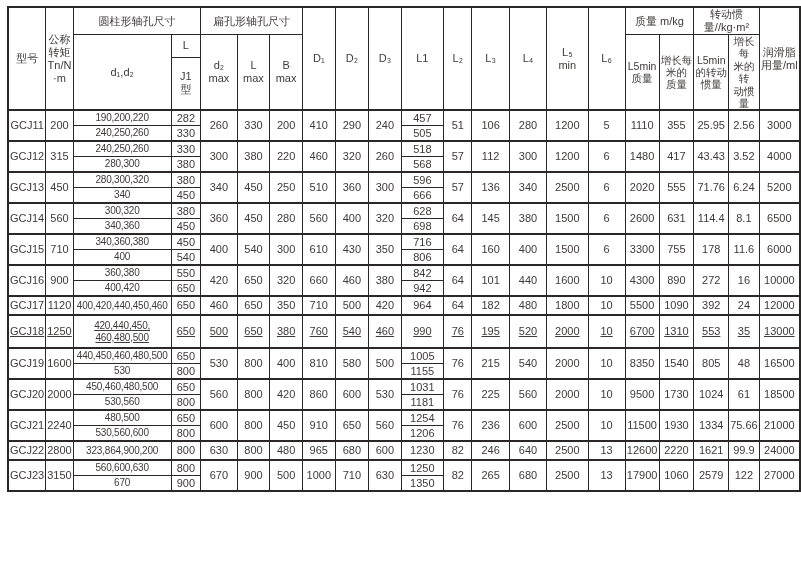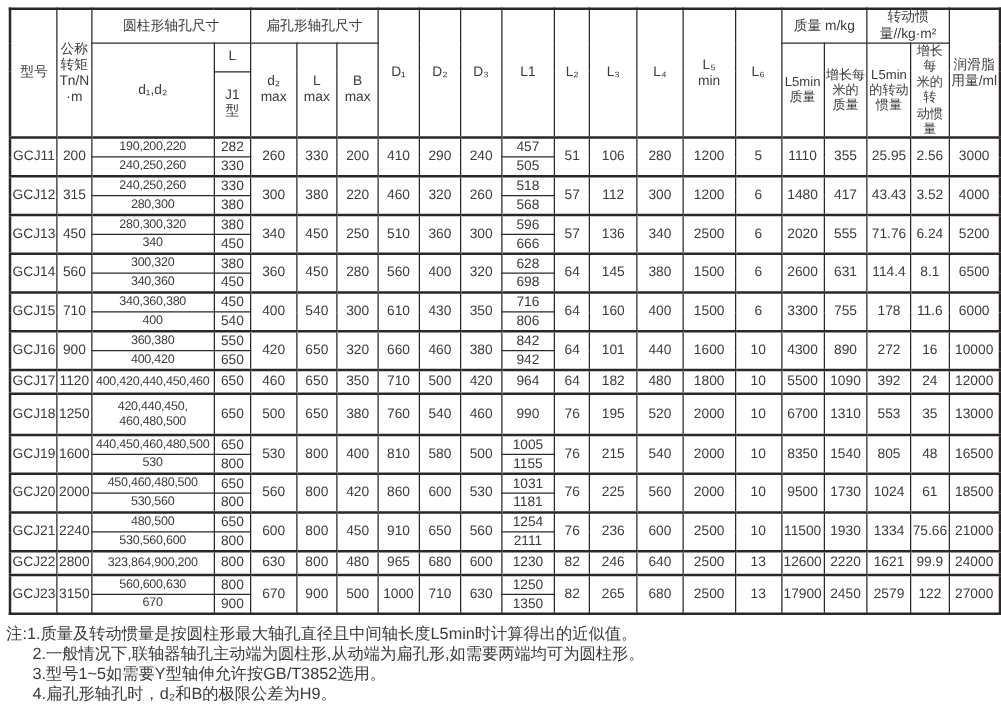--- a/index.html
+++ b/index.html
@@ -21,21 +21,21 @@
     overflow:hidden;
   }
   thead th{font-size:11px;}
   thead th.small{font-size:10.5px;}
   .pre{white-space:pre-line;}
   thead tr.hr1 th{height:26px;}
   thead tr.hr2 th{height:15px;}
   thead tr.hr3 th{height:36px;}
   tbody td{height:14px;}
   tbody tr.single td{height:17px;margin-top:20px;}
-  tbody tr.tall td{height:31px;}
+  tbody tr.tall td{height:31px;text-decoration:underline;}
   tbody tr.first>td{border-top:2px solid #2b2726;}
   tbody tr.sub>td{border-top:1px solid #8f8f8f;}
   td.bore-d{white-space:pre-line;font-size:10px;letter-spacing:-0.2px;}
   .notes{margin:7px 0 0 5px;font-size:13px;line-height:16px;color:#3e3a39;}
   .note{white-space:nowrap;}
   .note.indent{padding-left:21px;}
 </style>
 </head>
 <body>
 
@@ -405,21 +405,21 @@
           <td rowspan="2">10</td>
           <td rowspan="2">11500</td>
           <td rowspan="2">1930</td>
           <td rowspan="2">1334</td>
           <td rowspan="2">75.66</td>
           <td rowspan="2">21000</td>
         </tr>
         <tr class="sub">
           <td class="bore-d">530,560,600</td>
           <td>800</td>
-          <td>2111</td>
+          <td>1206</td>
         </tr>
         <tr class="first single">
           <td>GCJ22</td>
           <td>2800</td>
           <td class="bore-d">323,864,900,200</td>
           <td>800</td>
           <td>630</td>
           <td>800</td>
           <td>480</td>
           <td>965</td>
@@ -448,32 +448,26 @@
           <td rowspan="2">1000</td>
           <td rowspan="2">710</td>
           <td rowspan="2">630</td>
           <td>1250</td>
           <td rowspan="2">82</td>
           <td rowspan="2">265</td>
           <td rowspan="2">680</td>
           <td rowspan="2">2500</td>
           <td rowspan="2">13</td>
           <td rowspan="2">17900</td>
-          <td rowspan="2">2450</td>
+          <td rowspan="2">1060</td>
           <td rowspan="2">2579</td>
           <td rowspan="2">122</td>
           <td rowspan="2">27000</td>
         </tr>
         <tr class="sub">
           <td class="bore-d">670</td>
           <td>900</td>
           <td>1350</td>
         </tr>
       </tbody>
   </table>
 
-  <div class="notes">
-    <div class="note">注:1.质量及转动惯量是按圆柱形最大轴孔直径且中间轴长度L5min时计算得出的近似值。</div>
-    <div class="note indent">2.一般情况下,联轴器轴孔主动端为圆柱形,从动端为扁孔形,如需要两端均可为圆柱形。</div>
-    <div class="note indent">3.型号1~5如需要Y型轴伸允许按GB/T3852选用。</div>
-    <div class="note indent">4.扁孔形轴孔时，d₂和B的极限公差为H9。</div>
-  </div>
 </div>
 
 </body></html>

